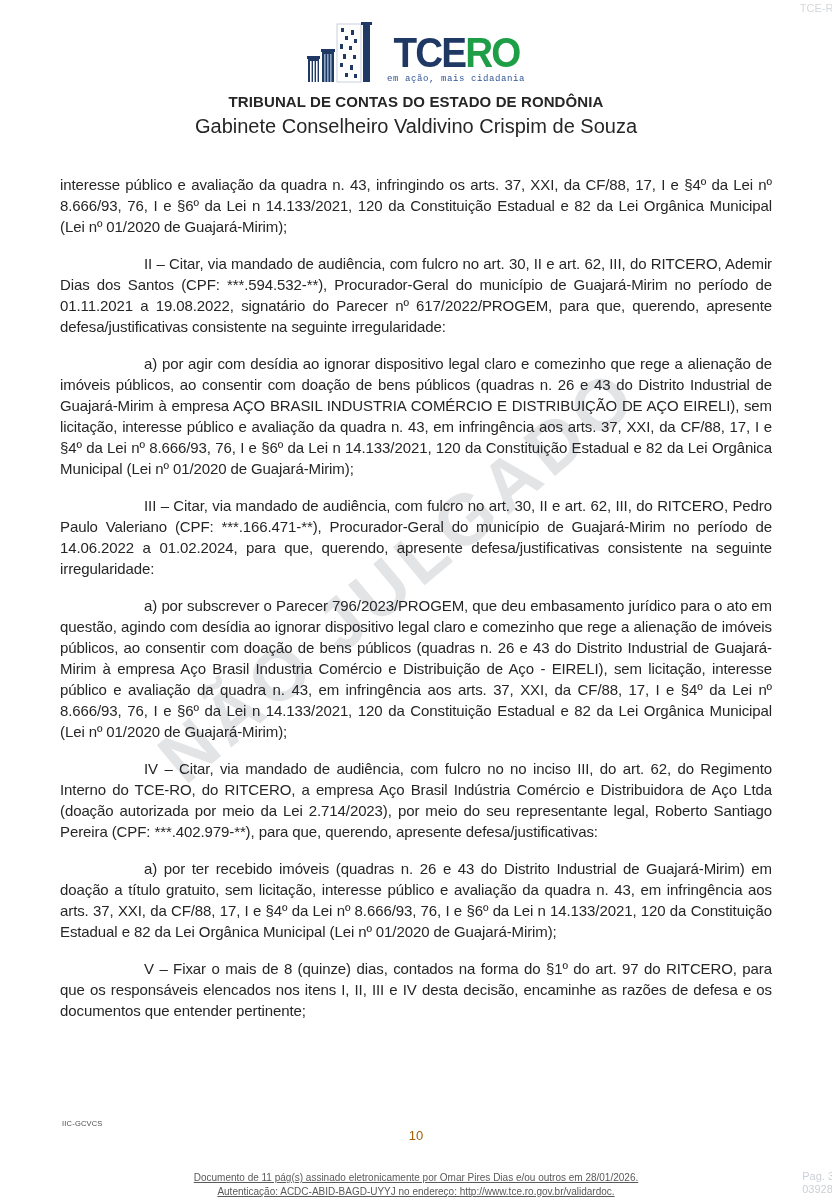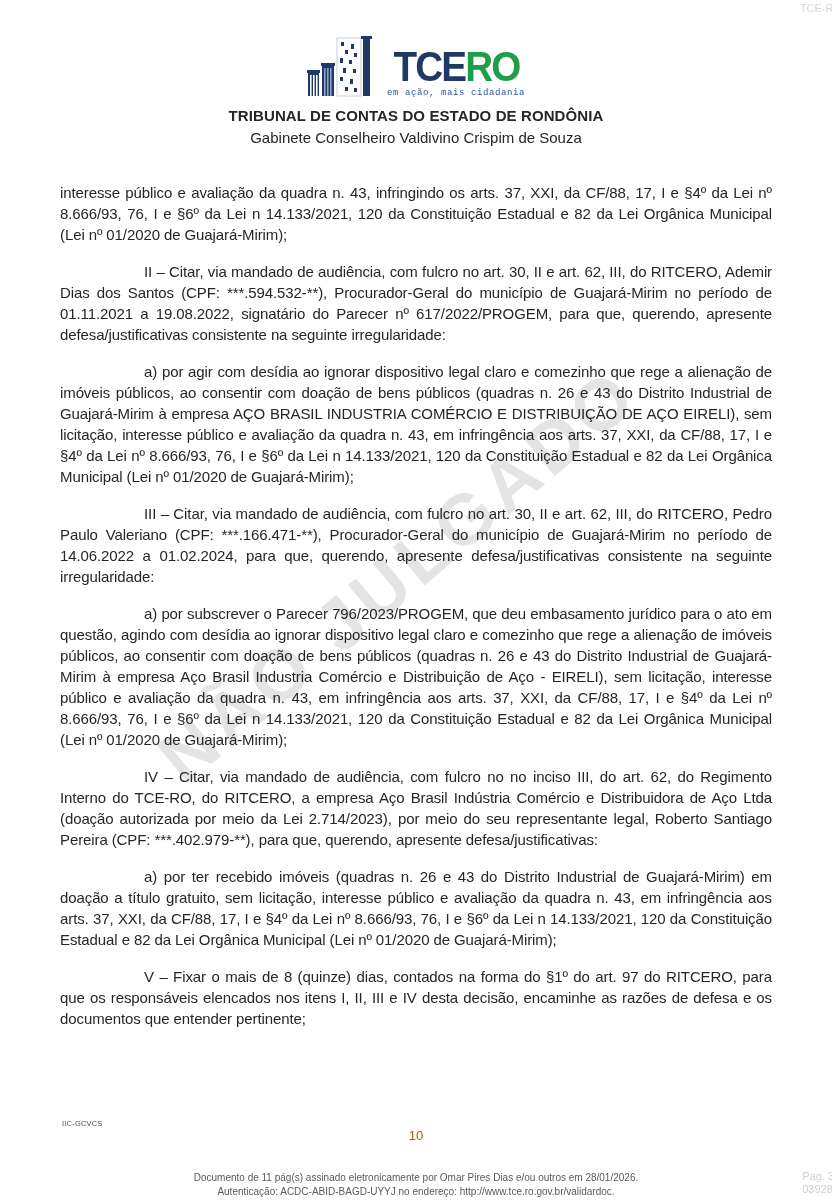--- a/index.html
+++ b/index.html
@@ -5,27 +5,27 @@
   html,body{margin:0;padding:0;background:#ffffff;}
   .page{
     position:relative;
     width:832px;height:1200px;
     background:#ffffff;
     overflow:hidden;
     font-family:"Liberation Sans", sans-serif;
     color:#262626;
   }
   
-  .header{position:relative;text-align:center;padding-top:32px;z-index:2;}
+  .header{position:relative;text-align:center;padding-top:18px;z-index:2;}
   .logo{display:flex;align-items:flex-end;justify-content:center;gap:6px;height:66px;}
   .logo-text-wrap{display:flex;flex-direction:column;align-items:center;line-height:1;}
   .logo-word{font-size:42px;font-weight:800;letter-spacing:-2px;line-height:0.9;transform:scaleX(0.92);}
   .logo-tagline{font-size:9px;letter-spacing:0.6px;margin-top:3px;align-self:flex-end;font-family:Liberation Mono, monospace;}
   .org-name{font-size:15px;font-weight:700;margin-top:9px;letter-spacing:0.1px;}
-  .office{font-size:15px;margin-top:5px;}
+  .office{font-size:20px;margin-top:5px;}
   
   .doc-body{
     position:relative;z-index:2;
     width:712px;margin:36px auto 0 auto;
     text-align:justify;
     font-size:15px;line-height:21px;letter-spacing:-0.1px;
   }
   .para{margin:16px 0 9px 0;}
   .para.ind{text-indent:84px;}
   .para b{font-weight:400;}
@@ -33,21 +33,21 @@
   .watermark{
     position:absolute;top:575px;left:398px;z-index:1;
     transform:translate(-50%,-50%) rotate(-40deg);
     font-size:72px;font-weight:700;letter-spacing:6px;white-space:nowrap;
     color:rgba(170,173,178,0.33);
     pointer-events:none;
   }
   
   .doc-code{position:absolute;left:62px;top:1119px;font-size:7.5px;font-weight:400;color:#4d4d4d;letter-spacing:0.2px;z-index:2;}
   .page-number{position:absolute;top:1128px;left:0;width:100%;text-align:center;font-size:13px;color:#a16207;z-index:2;}
-  .footer-sign{position:absolute;top:1171px;left:0;width:100%;text-align:center;font-size:10px;line-height:14px;color:#5a5a5a;z-index:2;}
+  .footer-sign{position:absolute;top:1171px;left:0;width:100%;text-align:center;font-size:10px;line-height:14px;color:#5a5a5a;z-index:2;text-decoration:underline;}
   .corner-top-right{position:absolute;top:2px;right:-10px;font-size:11px;color:#d4d7db;z-index:2;}
   .corner-bottom-right{position:absolute;top:1170px;right:-10px;font-size:11px;line-height:13px;color:#ccd0d5;text-align:left;z-index:2;}
 </style>
 </head>
 <body>
 
 <div class="page">
 
   <div class="corner-top-right">TCE-RO</div>
 

